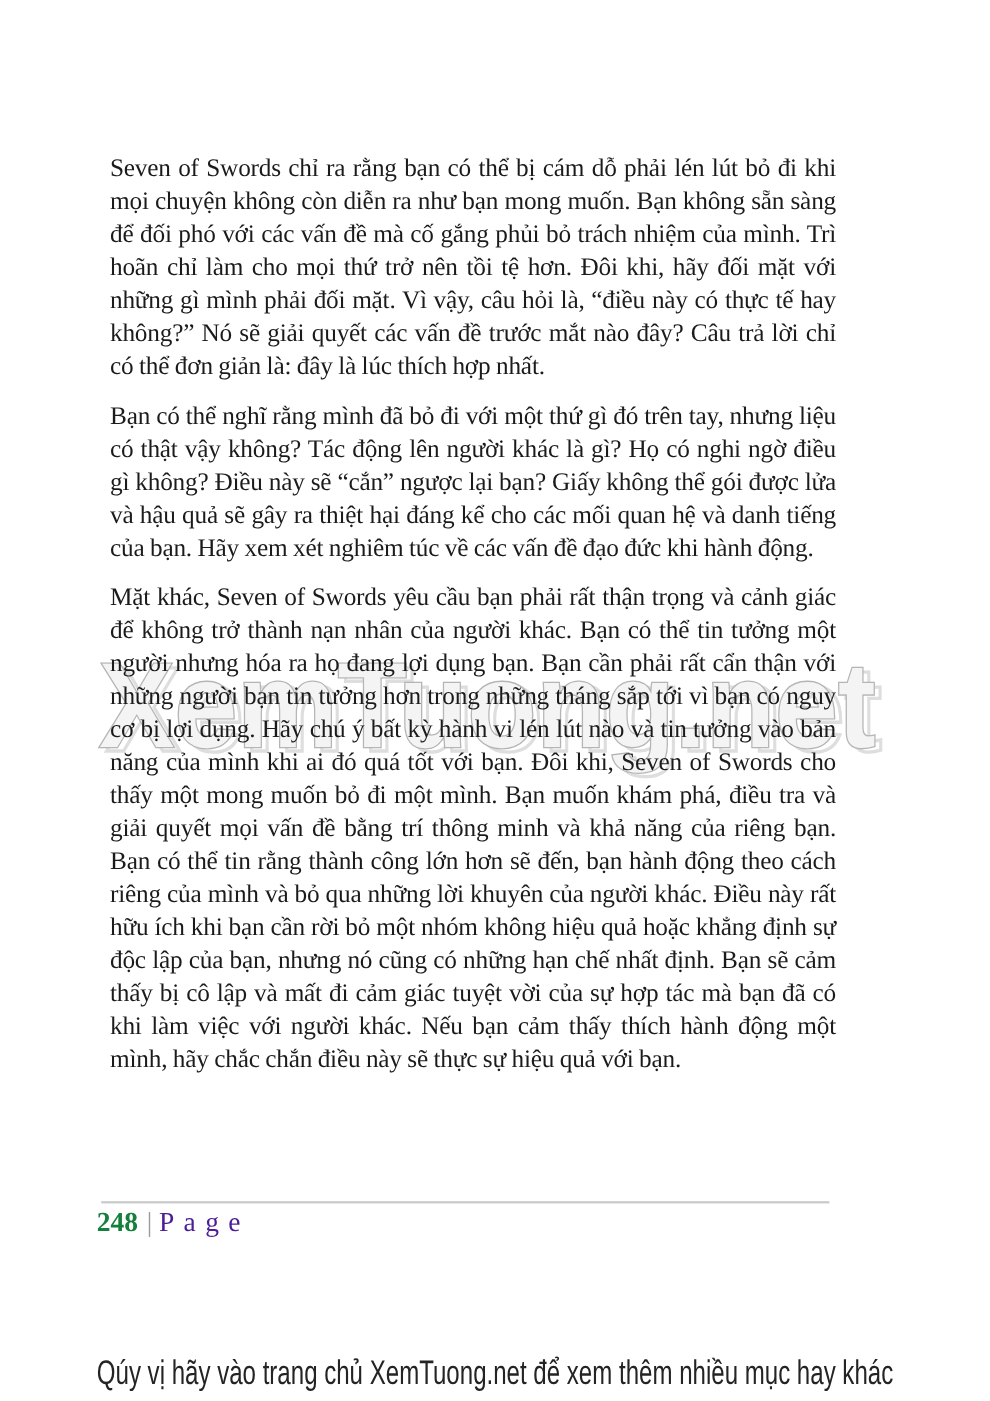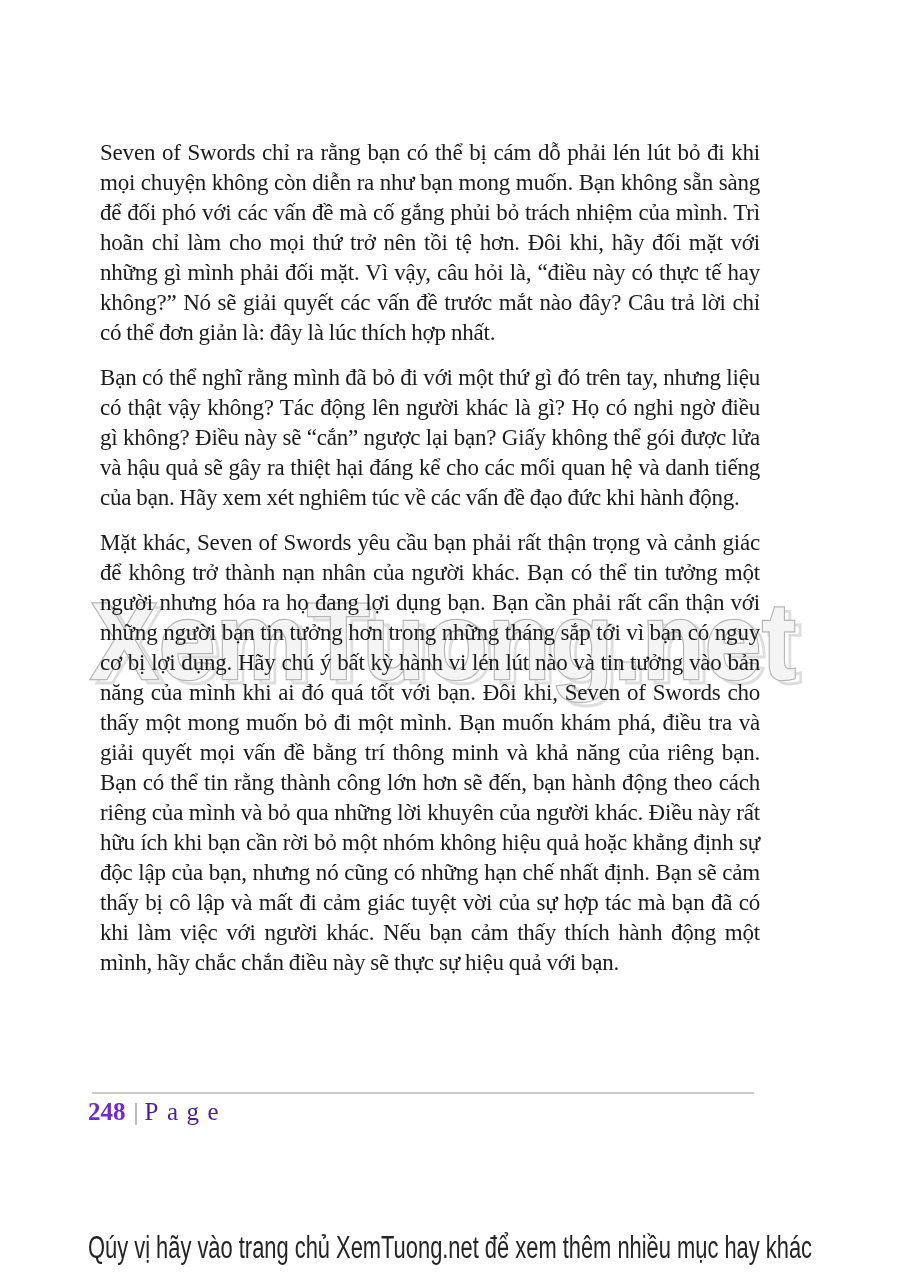--- a/index.html
+++ b/index.html
@@ -47,21 +47,21 @@
     z-index:1;
   }
   .footer {
     position:absolute;
     left:88px; top:1098px;
     z-index:1;
     font-size:25px;
     color:#1b1b1b;
     white-space:nowrap;
   }
-  .footer .pageno { font-weight:bold; color:#6d28d9; }
+  .footer .pageno { font-weight:bold; color:#15803d; }
   .footer .sep { color:#9a9a9a; padding:0 6px 0 8px; }
   .footer .pagelabel { color:#4c1d95; letter-spacing:0.34em; }
   .bottom-note {
     position:absolute;
     left:88px; top:1226px;
     z-index:1;
   }
   .bottom-note text {
     font-family:"Liberation Sans","DejaVu Sans",sans-serif;
     font-size:31px;

